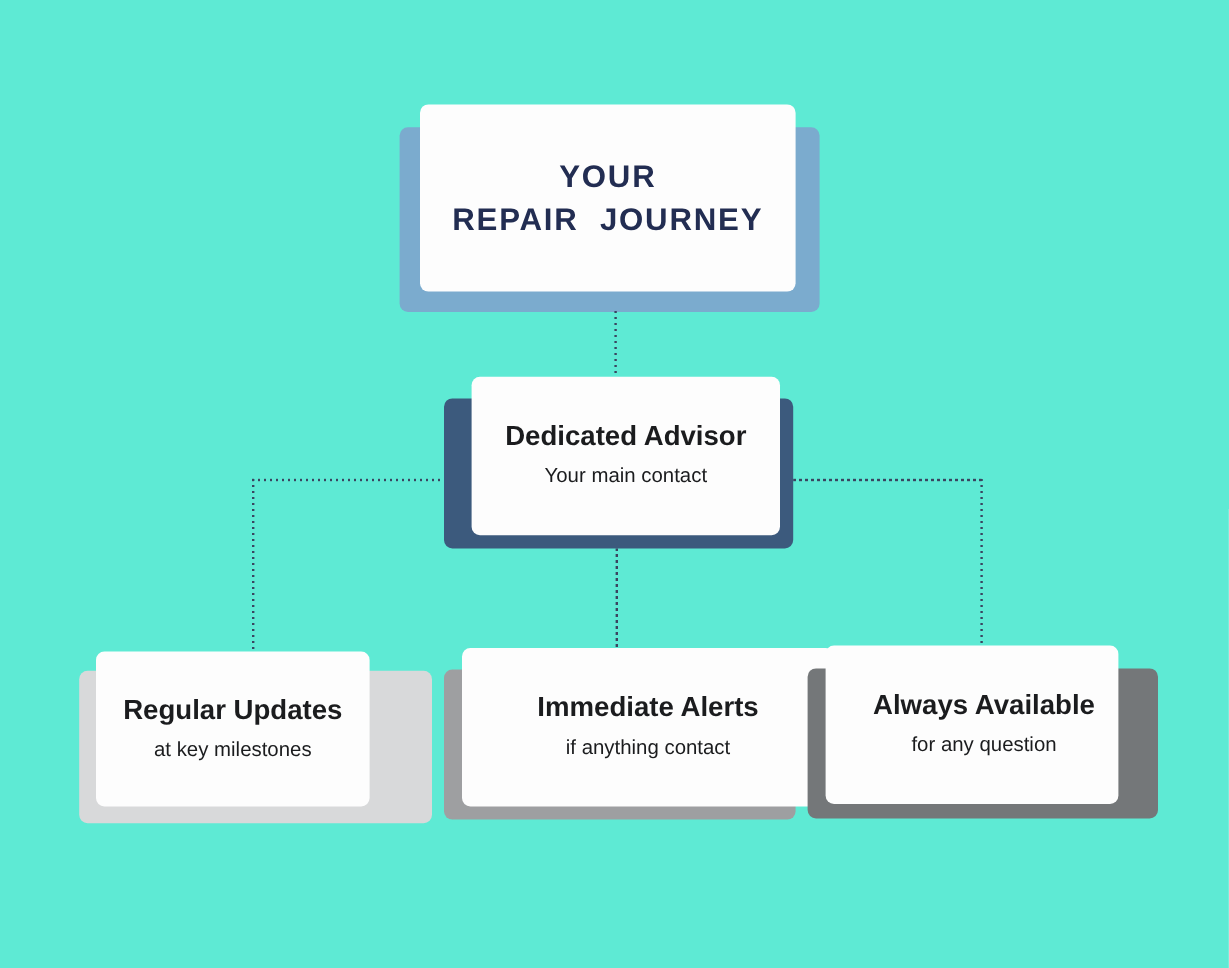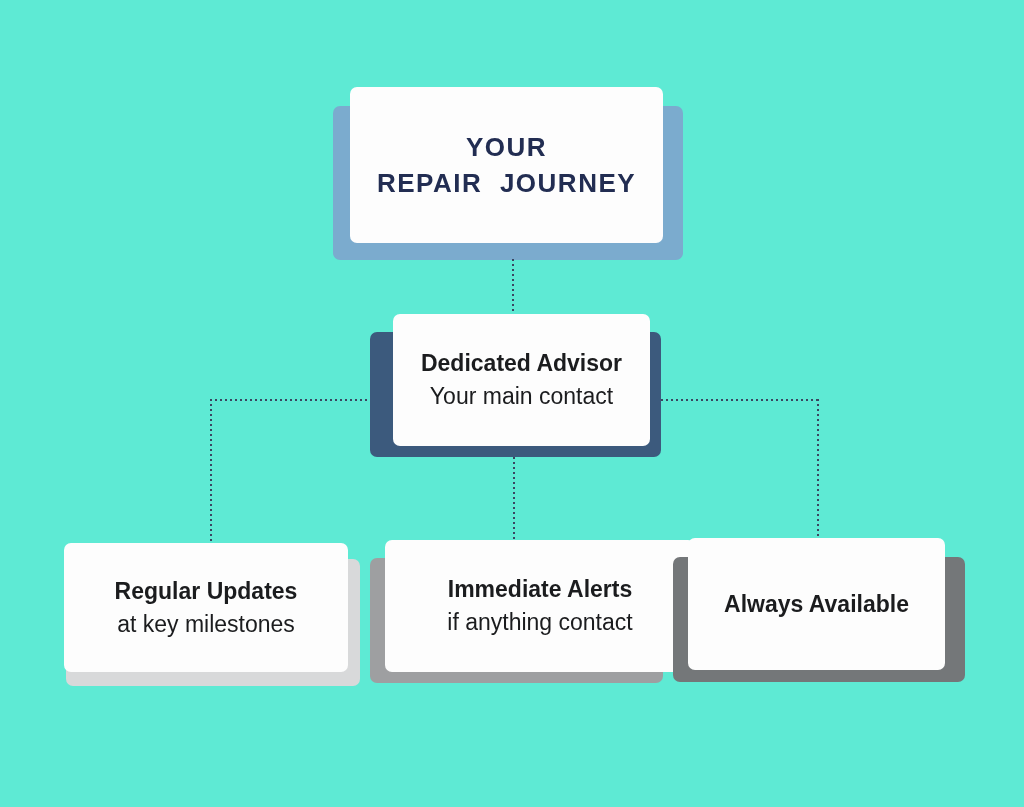--- a/index.html
+++ b/index.html
@@ -34,35 +34,35 @@
     font-size: 26px;
     line-height: 36px;
     letter-spacing: 1.5px;
   }
   .title-line.l2 { word-spacing: 9px; text-align: right; }
   
   .advisor-backing { left: 370px; top: 332px; width: 291px; height: 125px; background: #3c5a7d; }
   .advisor-card    { left: 393px; top: 314px; width: 257px; height: 132px; }
   
   .c1-backing { left: 66px;  top: 559px; width: 294px; height: 127px; background: #d8d9da; }
-  .c1-card    { left: 64px;  top: 543px; width: 284px; height: 129px; }
+  .c1-card    { left: 80px;  top: 543px; width: 228px; height: 129px; }
   .c2-backing { left: 370px; top: 558px; width: 293px; height: 125px; background: #9e9fa1; }
   .c2-card    { left: 385px; top: 540px; width: 310px; height: 132px; }
   .c3-backing { left: 673px; top: 557px; width: 292px; height: 125px; background: #747779; }
-  .c3-card    { left: 688px; top: 538px; width: 257px; height: 132px; }
+  .c3-card    { left: 688px; top: 538px; width: 224px; height: 132px; padding-left: 20px; }
   .heading {
     color: #1b1c1e;
     font-weight: bold;
     font-size: 23px;
     line-height: 33px;
   }
   .subtext {
     color: #1b1c1e;
     font-weight: normal;
-    font-size: 23px;
+    font-size: 17px;
     line-height: 33px;
   }
   
   .conn-v {
     position: absolute;
     width: 2px;
     background-image: repeating-linear-gradient(to bottom, #3a4560 0 2px, transparent 2px 5px);
   }
   .conn-h {
     position: absolute;
@@ -108,15 +108,16 @@
 
   <div class="backing c2-backing"></div>
   <div class="card c2-card">
     <div class="heading">Immediate Alerts</div>
     <div class="subtext">if anything contact</div>
   </div>
 
   <div class="backing c3-backing"></div>
   <div class="card c3-card">
     <div class="heading">Always Available</div>
+    <div class="subtext">for any question</div>
   </div>
 
 </div>
 
 </body></html>

